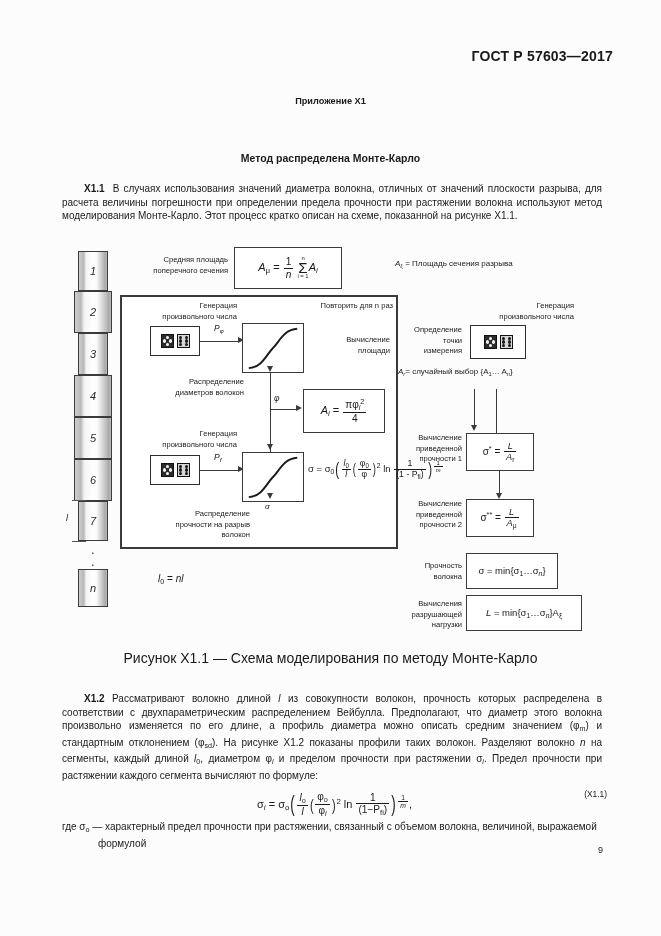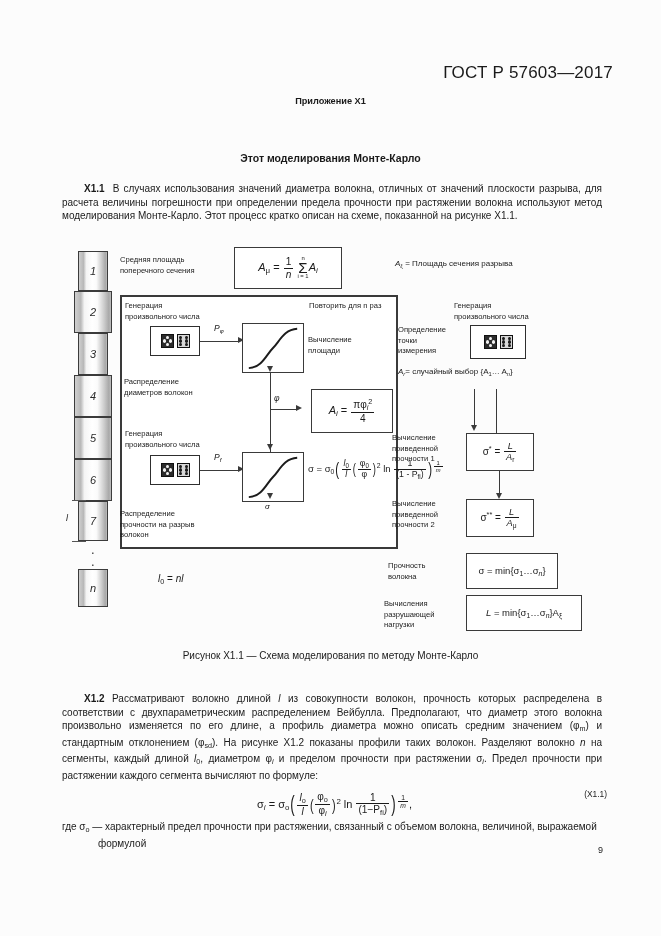--- a/index.html
+++ b/index.html
@@ -16,24 +16,24 @@
     overflow: hidden;
   }
   .page {
     position: absolute;
     inset: 0;
     background: #fcfcfc;
   }
   
   .std-header {
     position: absolute;
-    top: 63px;
+    top: 48px;
     right: 48px;
-    font-size: 17px;
-    font-weight: normal;
+    font-size: 14px;
+    font-weight: bold;
     letter-spacing: .2px;
     white-space: nowrap;
   }
   .annex-block {
     position: absolute;
     top: 93px;
     left: 0;
     width: 661px;
     text-align: center;
     font-size: 9.2px;
@@ -139,21 +139,21 @@
     top: 243px;
     width: 545px;
     height: 395px;
   }
   .fig-caption {
     position: absolute;
     top: 650px;
     left: 0;
     width: 661px;
     text-align: center;
-    font-size: 10px;
+    font-size: 14px;
   }
 
   
   .fiber-col {
     position: absolute;
     left: 12px;
     top: 8px;
     width: 40px;
     height: 350px;
   }
@@ -193,21 +193,21 @@
   .len-line {
     position: absolute;
     left: -2px;
     width: 14px;
     border-top: .8px solid #555;
   }
   .lbl {
     position: absolute;
     font-size: 7.6px;
     line-height: 10.5px;
-    text-align: left;
+    text-align: right;
     color: #1a1a1a;
   }
   .lbl.right { }
   .lbl.left  { text-align: left; }
   .mbox {
     position: absolute;
     box-sizing: border-box;
     border: 1.3px solid #3a3a3a;
     background: #fff;
     display: flex;
@@ -281,21 +281,21 @@
 <body>
 
 <div class="page">
 
   <div class="std-header">ГОСТ Р 57603—2017</div>
 
   <div class="annex-block">
     <div>Приложение Х1</div>
   </div>
 
-  <div class="doc-title">Этот моделирования Монте-Карло</div>
+  <div class="doc-title">Метод распределена Монте-Карло</div>
 
   <div class="para p-x11">
     <span class="ind"></span><b>Х1.1</b>&nbsp;
     <span>В случаях использования значений диаметра волокна, отличных от значений плоскости разрыва, для расчета величины погрешности при определении предела прочности при растяжении волокна используют метод моделирования Монте-Карло. Этот процесс кратко описан на схеме, показанной на рисунке Х1.1.</span>
   </div>
 
   <div class="figure">
 
     <div class="fiber-col">
       <div class="seg narrow" style="top:0px;height:40px;">1</div>
@@ -384,21 +384,21 @@
       <span>Распределение</span><br>
       <span>диаметров волокон</span>
     </div>
 
     <div class="ln v" style="left:208px; top:130px; height:94px;"></div>
 
     <div class="ln h" style="left:208px; top:166px; width:28px;"></div>
     <div class="arrow right" style="left:234px; top:162.4px;"></div>
     <div class="tag" style="left:212px; top:150px;">φ</div>
 
-    <div class="mbox" style="left:241px; top:146px; width:82px; height:44px;margin-left:8px;">
+    <div class="mbox" style="left:241px; top:146px; width:82px; height:44px;">
       <span style="font-size:11px;">
         <i>A</i><sub><i>i</i></sub>
         <span>=</span>
         <span class="mfrac"><span class="num"><span>πφ</span><sub><i>i</i></sub><sup>2</sup></span><span class="den">4</span></span>
       </span>
     </div>
 
     <div class="lbl" style="left:63px; top:186px; width:112px;">
       <span>Генерация</span><br>
       <span>произвольного числа</span>

